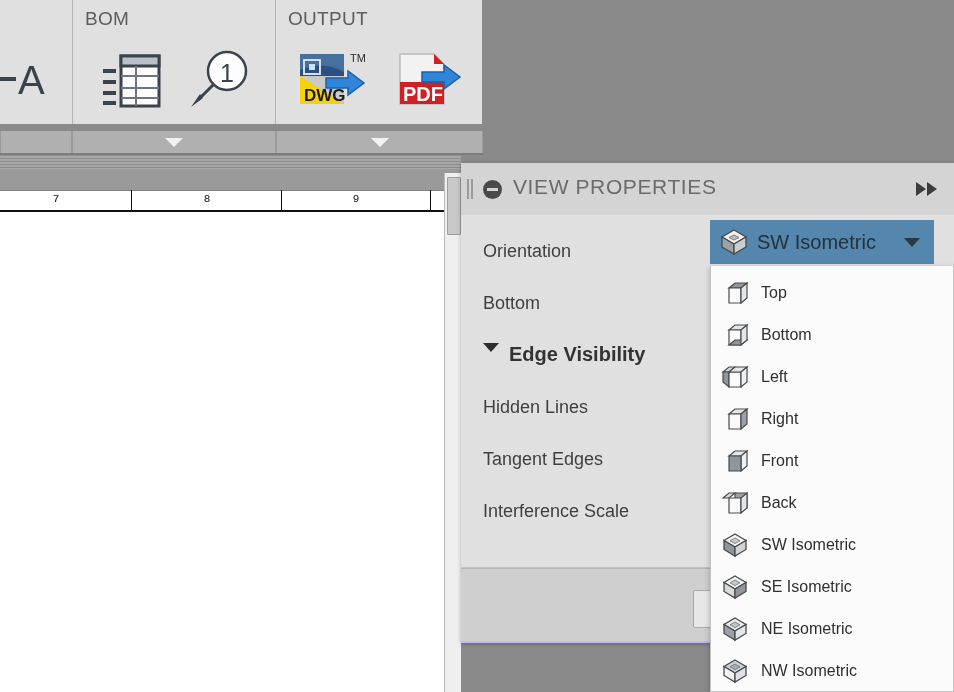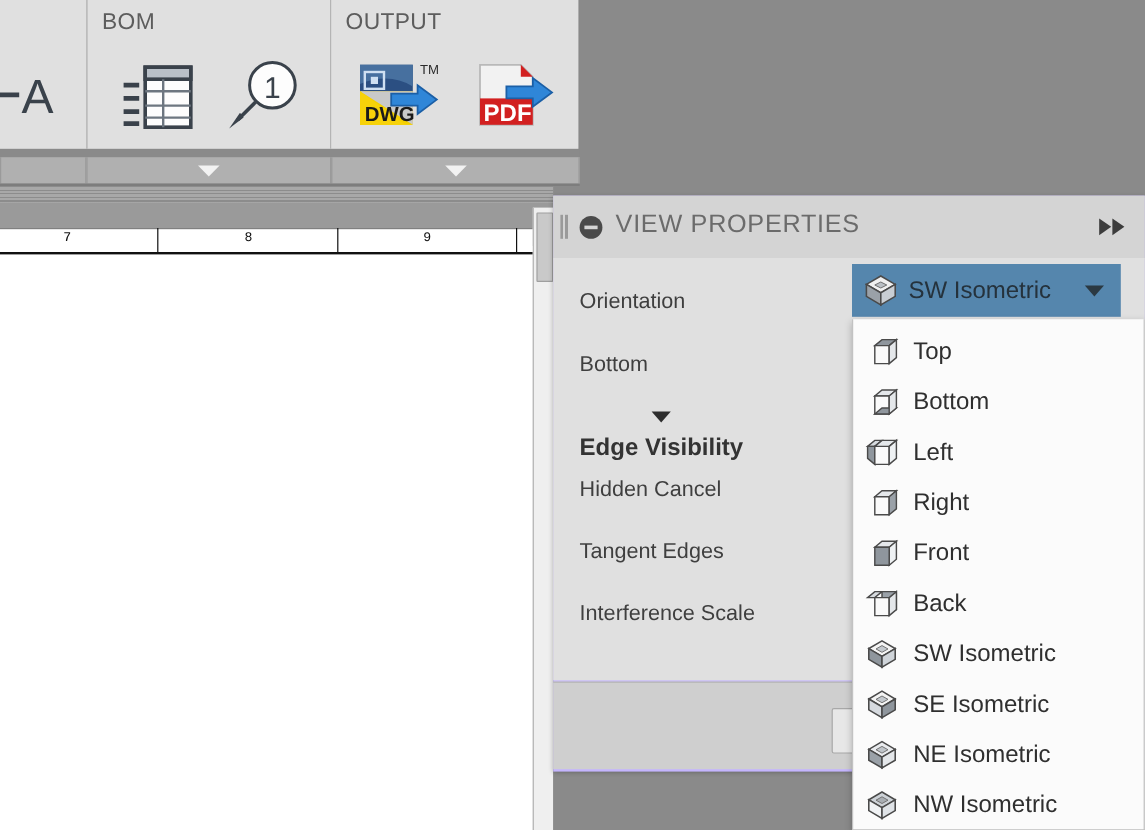--- a/index.html
+++ b/index.html
@@ -43,37 +43,37 @@
   .vp-grip{position:absolute;left:6px;top:16px;width:8px;height:20px;
       background:repeating-linear-gradient(to right,#9a9a9a 0px,#9a9a9a 2px,transparent 2px,transparent 4px);}
   .vp-minus{position:absolute;left:22px;top:17px;width:19px;height:19px;border-radius:50%;background:#4a4a4a;}
   .vp-minus::after{content:"";position:absolute;left:4px;top:8px;width:11px;height:3px;background:#d4d4d4;}
   .vp-heading{position:absolute;left:52px;top:12px;font-size:21px;color:#6b6b6b;letter-spacing:.6px;}
   .vp-ff{position:absolute;right:10px;top:16px;width:28px;height:20px;display:flex;align-items:center;gap:1px;}
   .ff-t{width:0;height:0;border-top:7px solid transparent;border-bottom:7px solid transparent;border-left:10px solid #3c3c3c;}
 
   .vp-body{position:absolute;left:0;top:52px;width:493px;height:352px;background:#e0e0e0;}
   .vp-row{position:absolute;left:22px;font-size:18px;color:#3f3f3f;}
-  .vp-group{position:absolute;left:22px;font-size:20px;color:#333;font-weight:bold;display:flex;align-items:center;gap:10px;flex-direction:column;}
+  .vp-group{position:absolute;left:22px;font-size:20px;color:#333;font-weight:bold;display:flex;gap:10px;}
   .caret{width:0;height:0;border-left:8px solid transparent;border-right:8px solid transparent;border-top:9px solid #2e2e2e;}
 
   .vp-foot{position:absolute;left:0;top:405px;width:493px;height:72px;background:#cfcfcf;border-top:1px solid #b5b5b5;}
   .btn{position:absolute;top:21px;height:36px;background:#e7e7e7;border:1px solid #a8a8a8;border-radius:2px;
        font-size:17px;color:#3b3b3b;display:flex;align-items:center;justify-content:center;}
 
   
   .combo{position:absolute;left:710px;top:220px;width:224px;height:44px;background:#5586ad;
       display:flex;align-items:center;padding:0 10px;box-sizing:border-box;gap:9px;}
   .combo-label{font-size:20px;color:#25323c;flex:1;}
   .combo-caret{width:0;height:0;border-left:8px solid transparent;border-right:8px solid transparent;border-top:9px solid #2b3942;margin-right:4px;}
 
   .dropdown{position:absolute;left:710px;top:266px;width:244px;height:426px;background:#fbfbfb;
       border:1px solid #c2c2c2;border-top:none;box-sizing:border-box;box-shadow:0 2px 6px rgba(0,0,0,.25);}
   .dd-item{position:absolute;left:10px;display:flex;align-items:center;gap:12px;height:38px;}
-  .dd-label{font-size:20px;color:#2f2f2f;}
+  .dd-label{font-size:16px;color:#2f2f2f;}
 
   
   .cube{width:28px;height:28px;position:relative;flex:0 0 28px;}
   .iso{width:28px;height:28px;position:relative;flex:0 0 28px;}
   svg{display:block;}
 </style>
 </head>
 <body>
 
 <div id="root">
@@ -193,21 +193,21 @@
       </div>
     </div>
 
     <div class="vp-body">
       <div class="vp-row" style="top:26px">Orientation</div>
       <div class="vp-row" style="top:78px">Bottom</div>
       <div class="vp-group" style="top:128px">
         <span class="caret"></span>
         <span>Edge Visibility</span>
       </div>
-      <div class="vp-row" style="top:182px">Hidden Cancel</div>
+      <div class="vp-row" style="top:182px">Hidden Lines</div>
       <div class="vp-row" style="top:234px">Tangent Edges</div>
       <div class="vp-row" style="top:286px">Interference Scale</div>
     </div>
 
     <div class="vp-foot">
       <div class="btn" style="left:232px;width:90px;">OK</div>
       <div class="btn" style="left:336px;width:122px;">Cancel</div>
     </div>
   </div>
 

